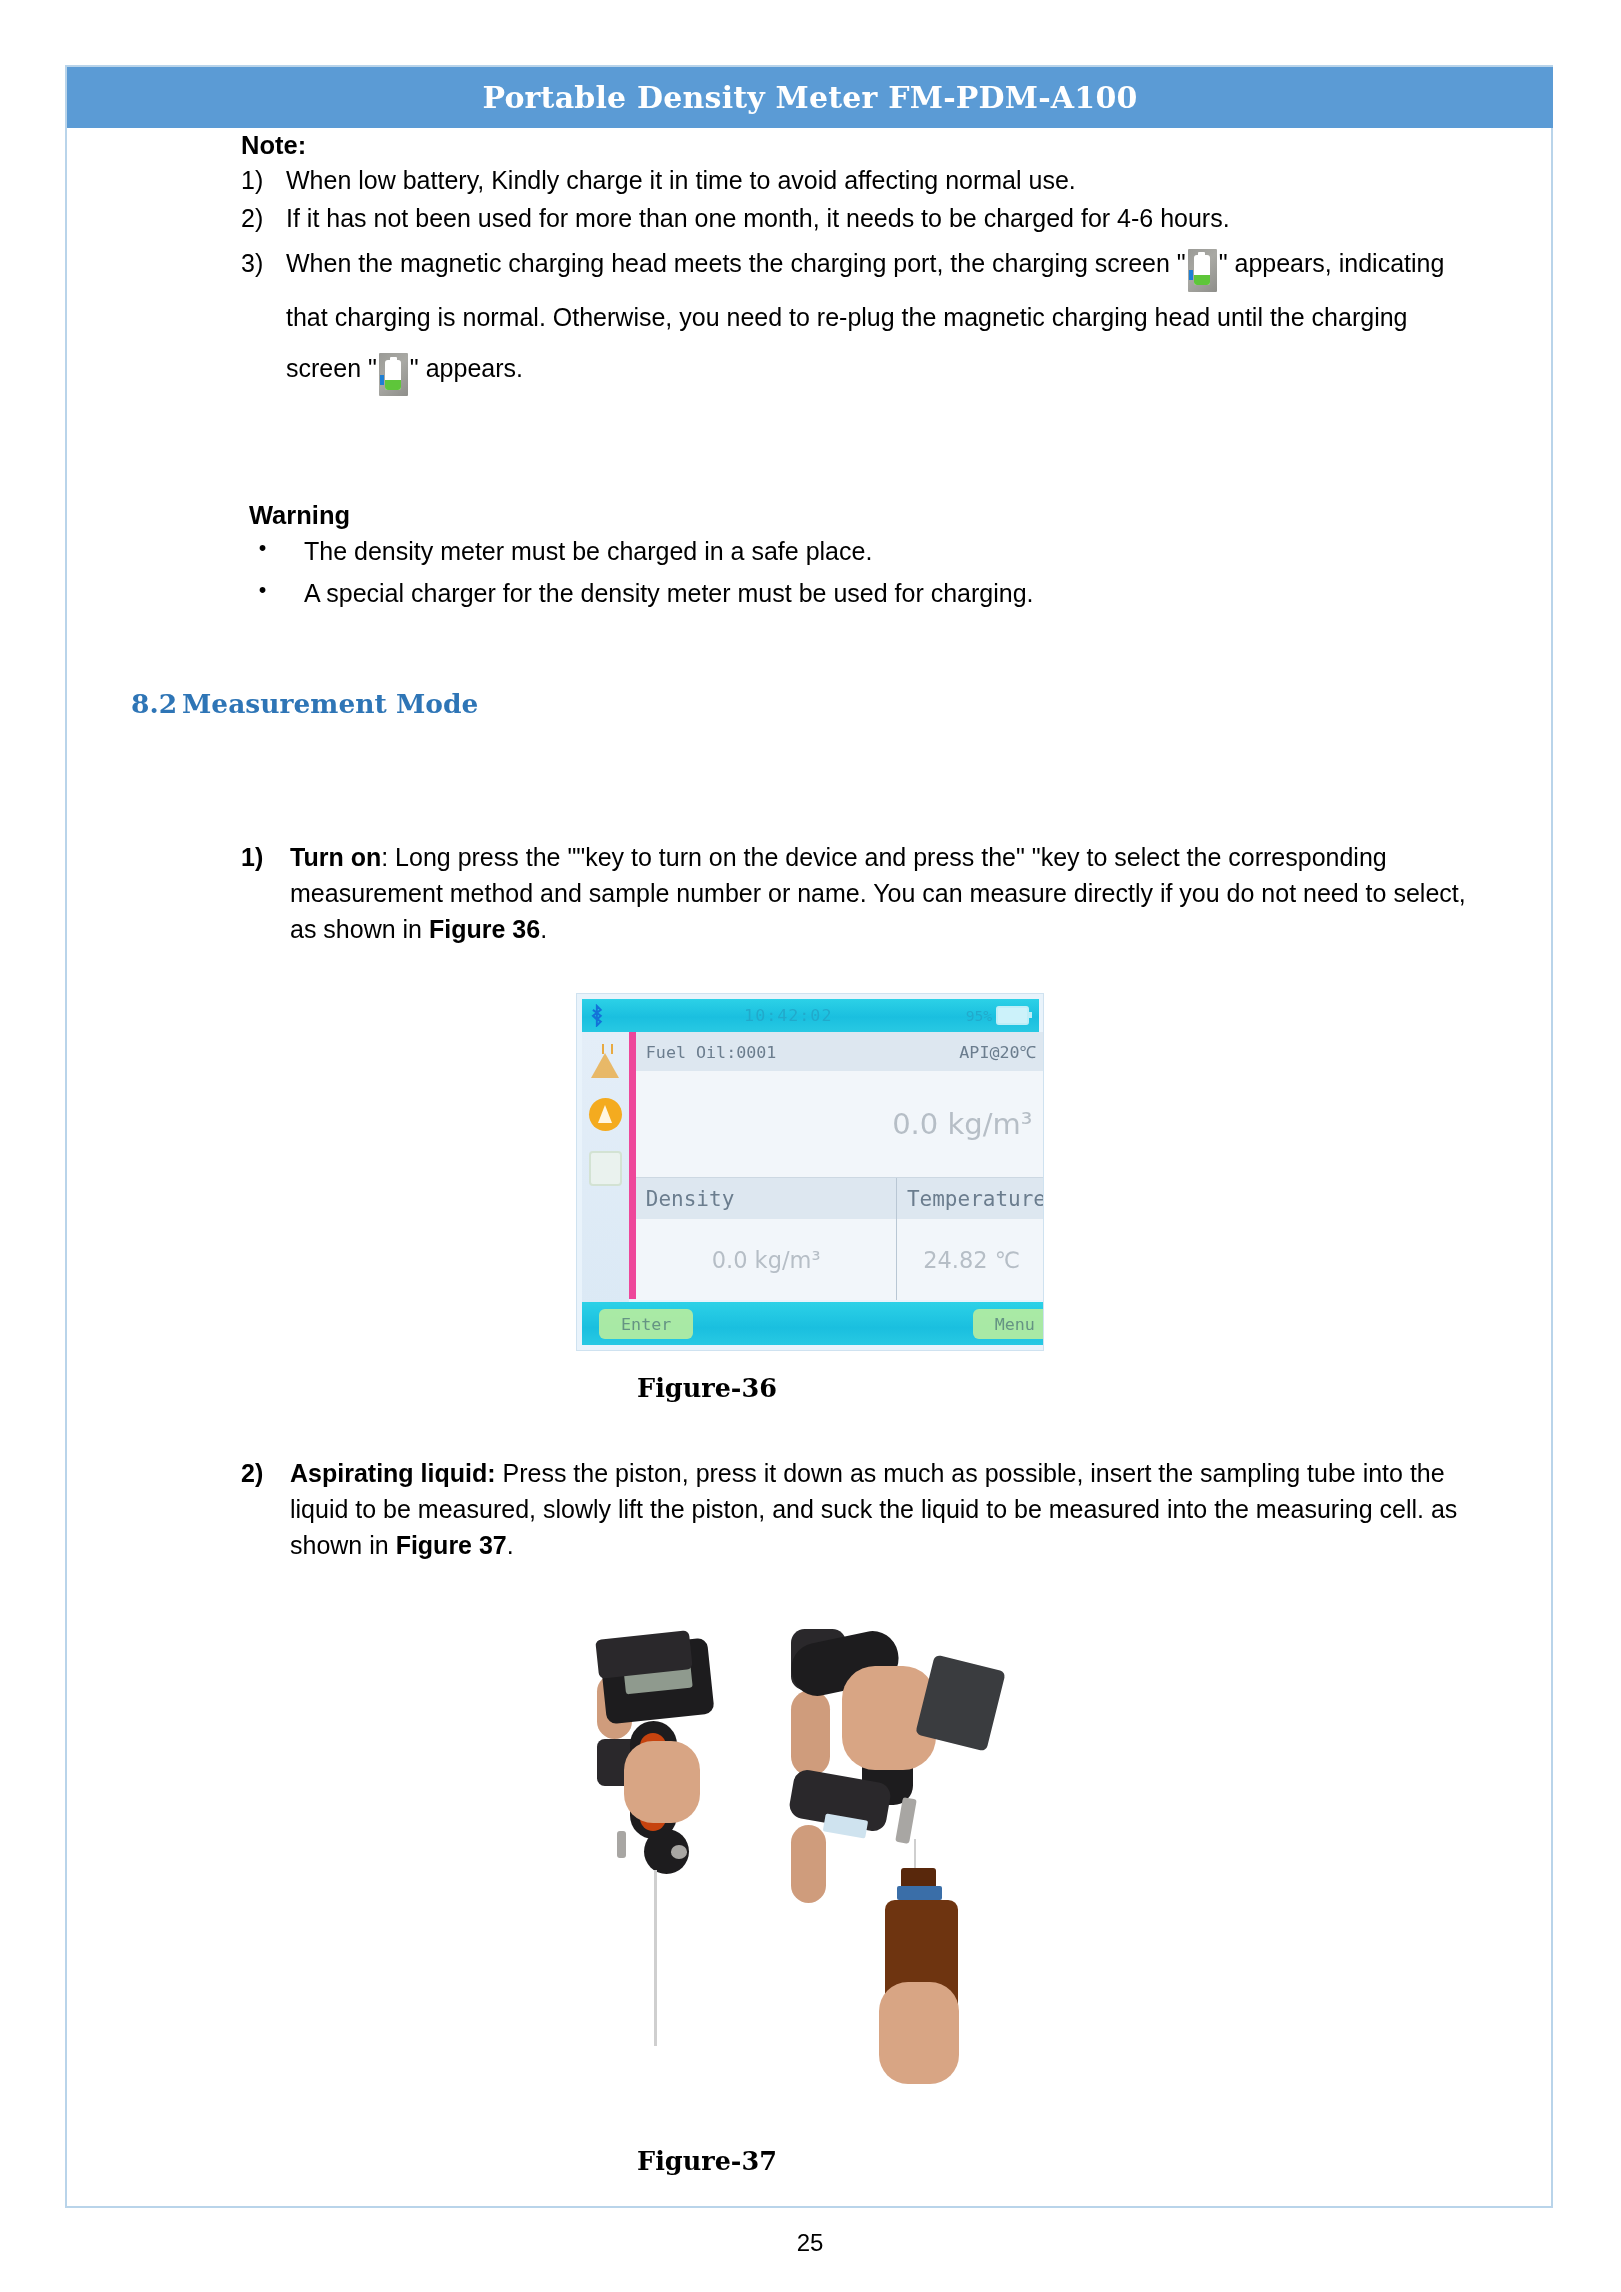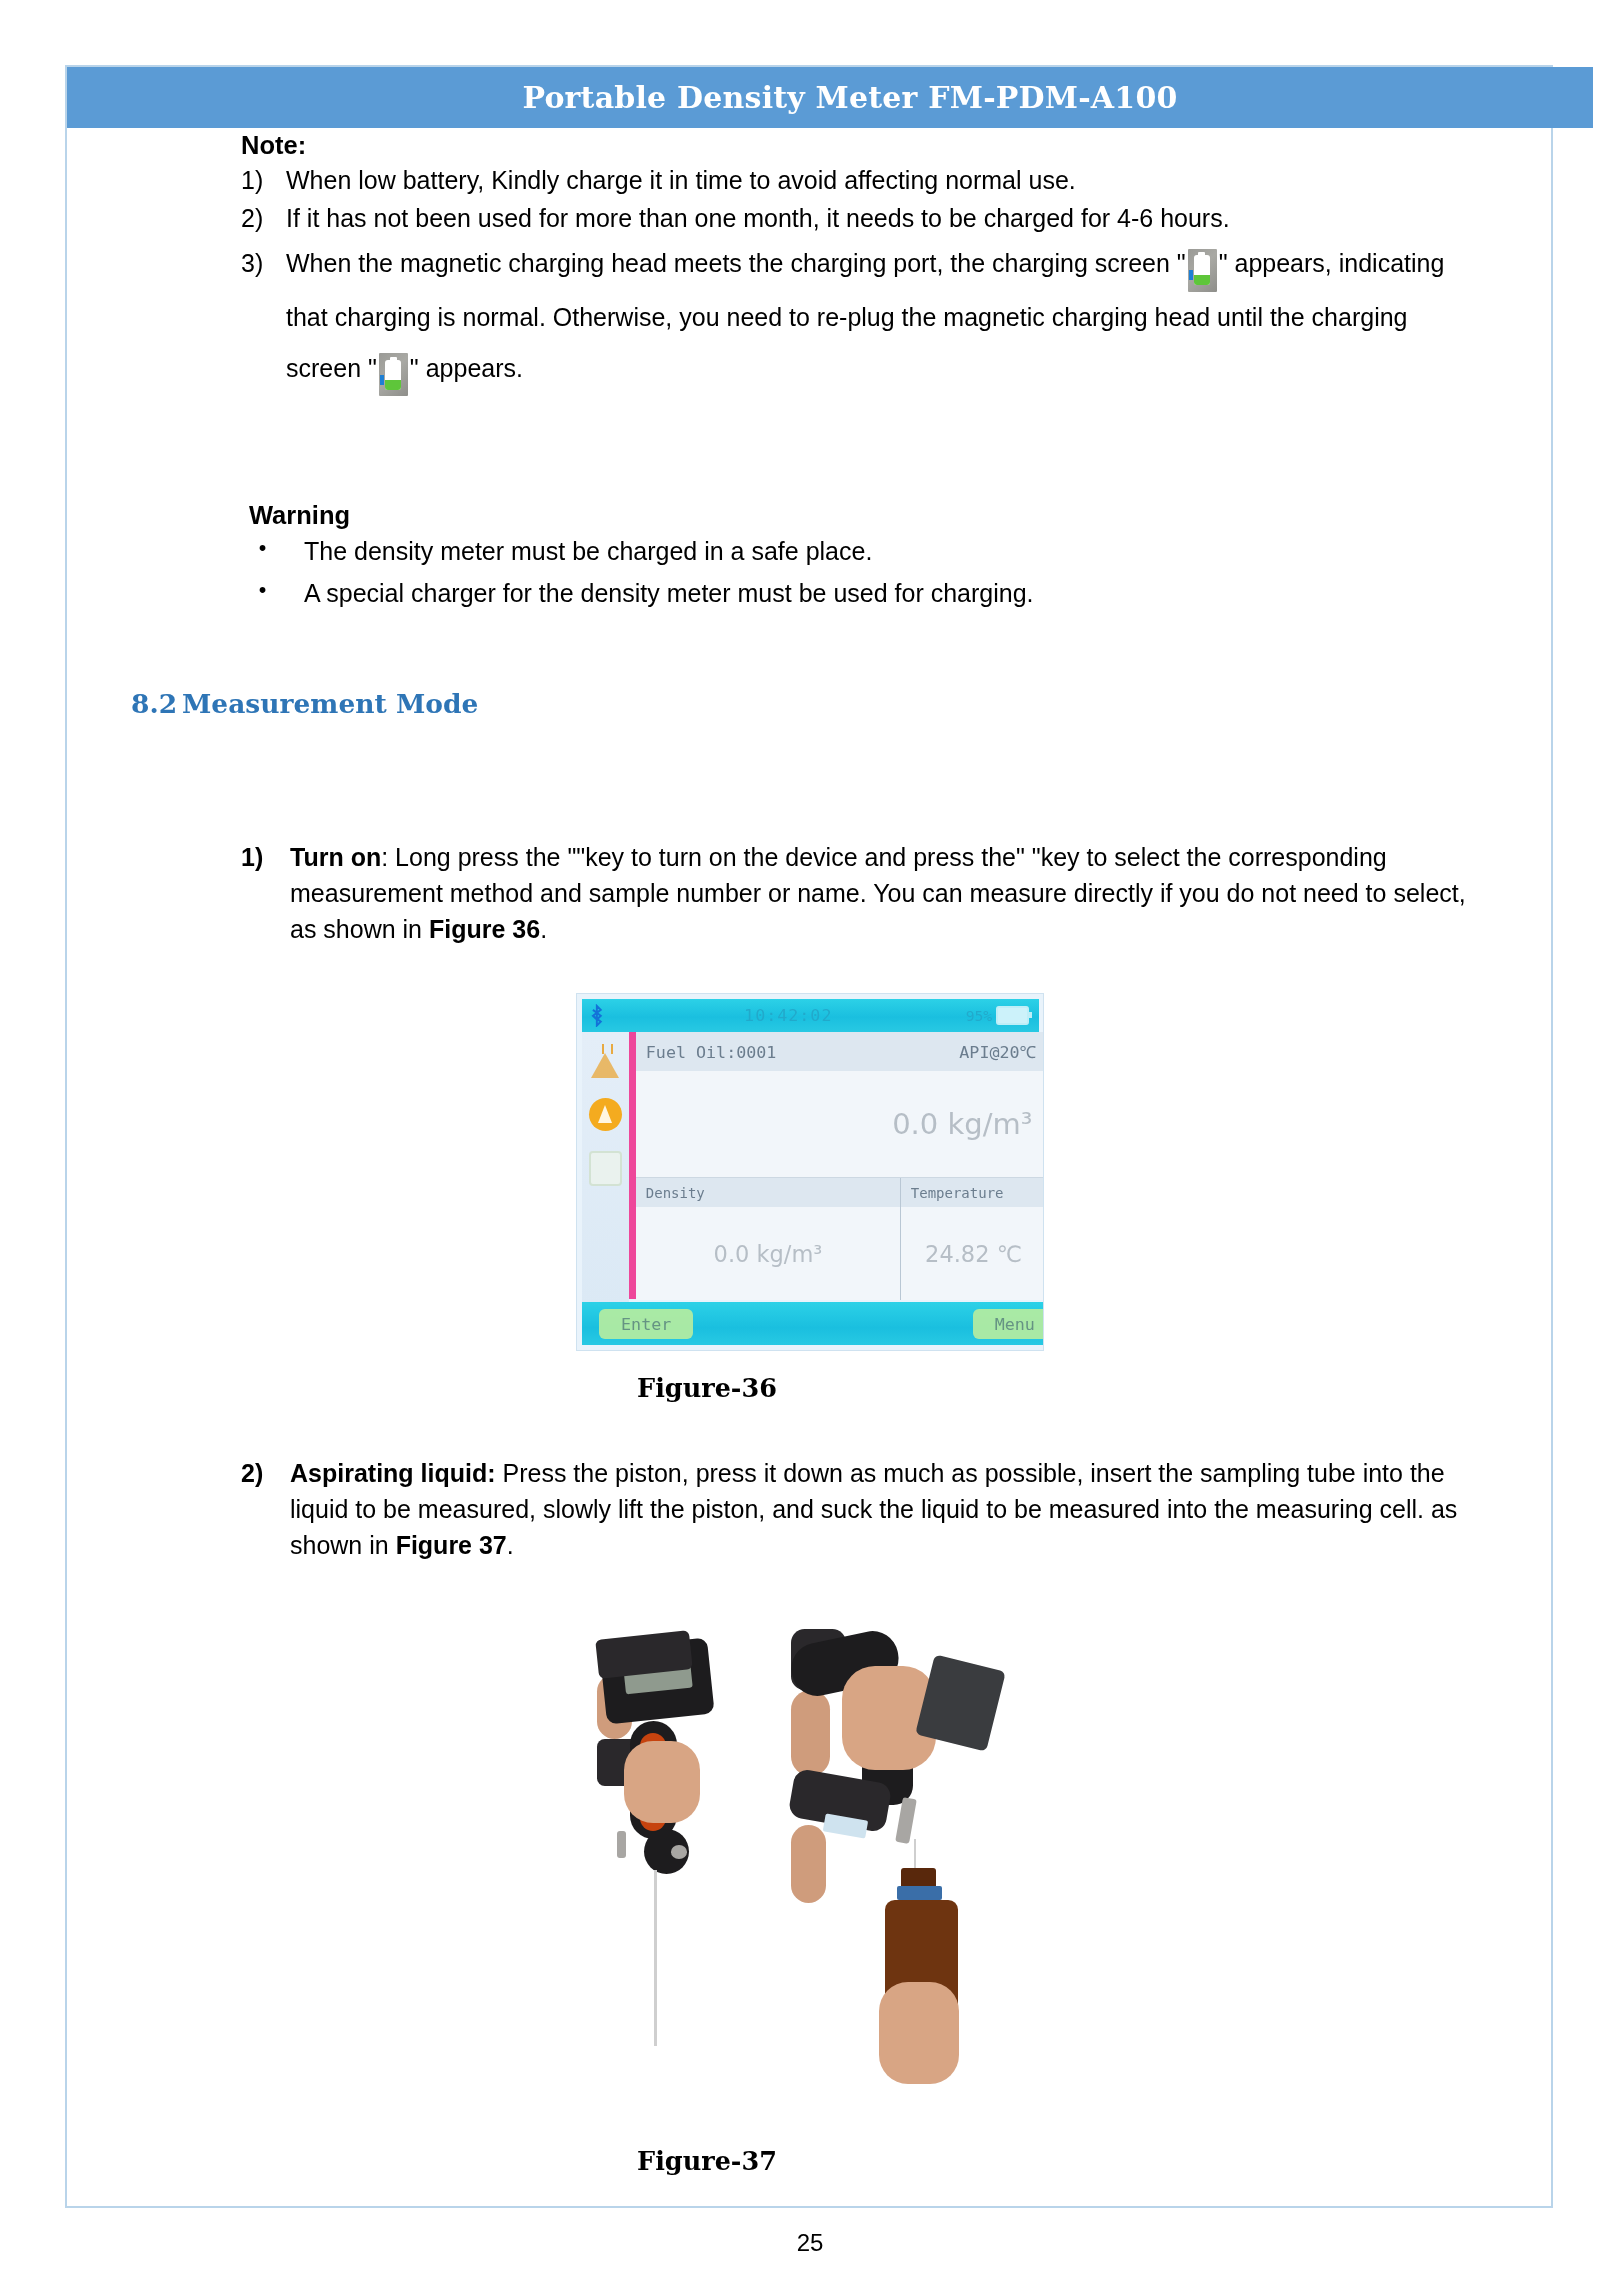--- a/index.html
+++ b/index.html
@@ -36,21 +36,20 @@
   .header-bar {
     position: absolute;
     left: 67px;
     top: 67px;
     width: 1486px;
     height: 61px;
     background: #5b9bd5;
     display: flex;
     align-items: center;
     justify-content: center;
-    padding-left: 40px;
   }
   .header-title {
     color: #ffffff;
     font-size: 30px;
     font-weight: bold;
     font-family: "DejaVu Serif", serif;
     letter-spacing: 0.2px;
     white-space: nowrap;
   }
 
@@ -400,27 +399,27 @@
   .dev-cell {
     flex: 1;
     display: flex;
     flex-direction: column;
   }
   .dev-cell + .dev-cell {
     border-left: 1px solid #b9c7d4;
     flex: 0 0 145px;
   }
   .dev-cell-label {
-    height: 29px;
+    height: 41px;
     background: #dde7f0;
     display: flex;
     align-items: center;
     padding-left: 9.8px;
     color: #6b7d8e;
-    font-size: 14px;
+    font-size: 21px;
   }
   .dev-cell-val {
     flex: 1;
     background: #f2f6fa;
     display: flex;
     align-items: center;
     justify-content: center;
     color: #b6bec6;
     font-size: 22.5px;
     font-family: "DejaVu Sans", sans-serif;

